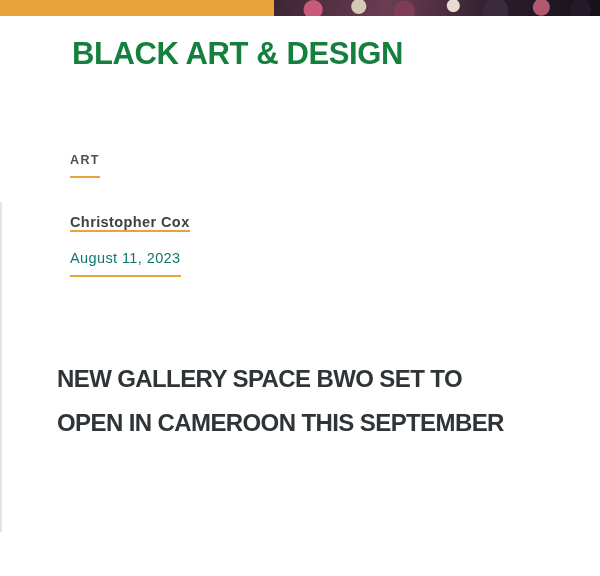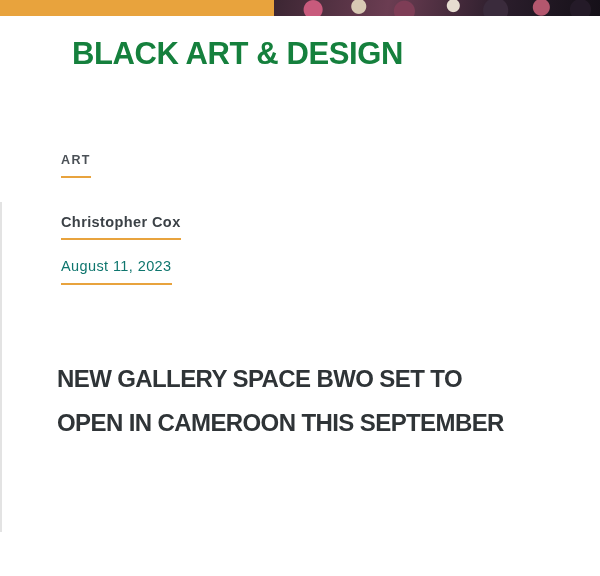--- a/index.html
+++ b/index.html
@@ -75,41 +75,40 @@
     position: absolute;
     left: 0px;
     top: 186px;
     width: 2px;
     height: 330px;
     background: #e3e3e3;
   }
 
   .meta {
     position: absolute;
-    left: 61px;
+    left: 70px;
     top: 134px;
     width: 420px;
   }
   .meta .category {
     display: inline-block;
     font-size: 12.5px;
     font-weight: 700;
     letter-spacing: 1.4px;
     color: #4a5056;
     padding-bottom: 9px;
     border-bottom: 2px solid #e8a33d;
   }
   .meta .author {
     display: inline-block;
     margin-top: 36px;
     font-size: 14.5px;
     font-weight: 700;
     letter-spacing: 0.4px;
     color: #3b4146;
-    padding-bottom: 8px;
     border-bottom: 2px solid #e8a33d;
   }
   .meta .date-wrap {
     display: block;
     margin-top: 17px;
   }
   .meta .date {
     display: inline-block;
     font-size: 14.5px;
     font-weight: 400;

